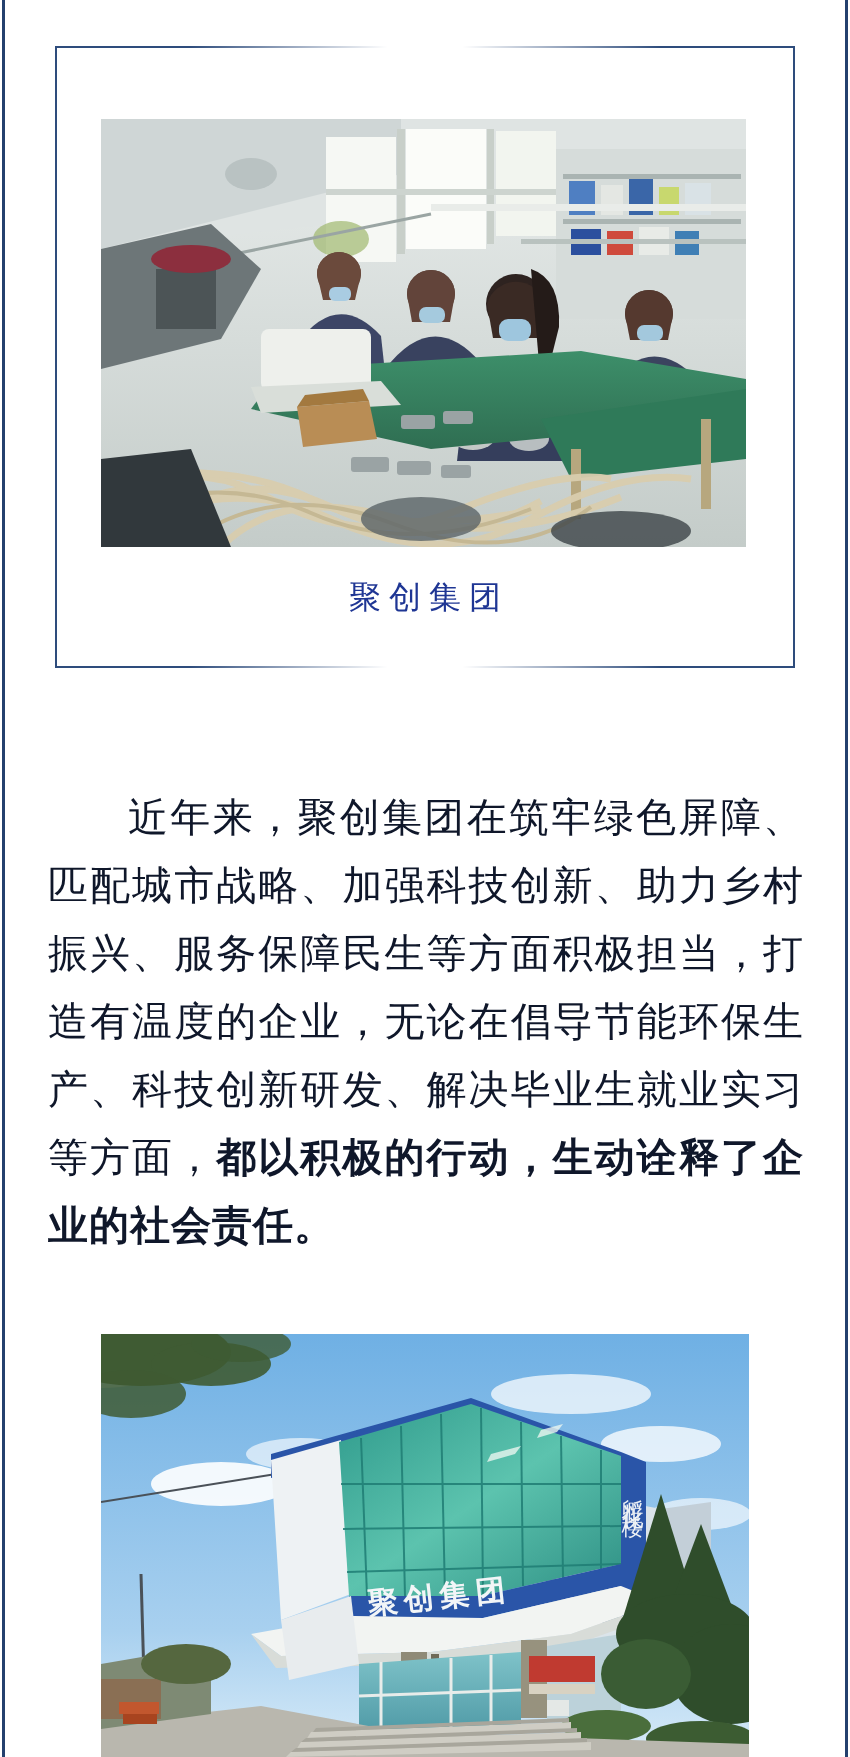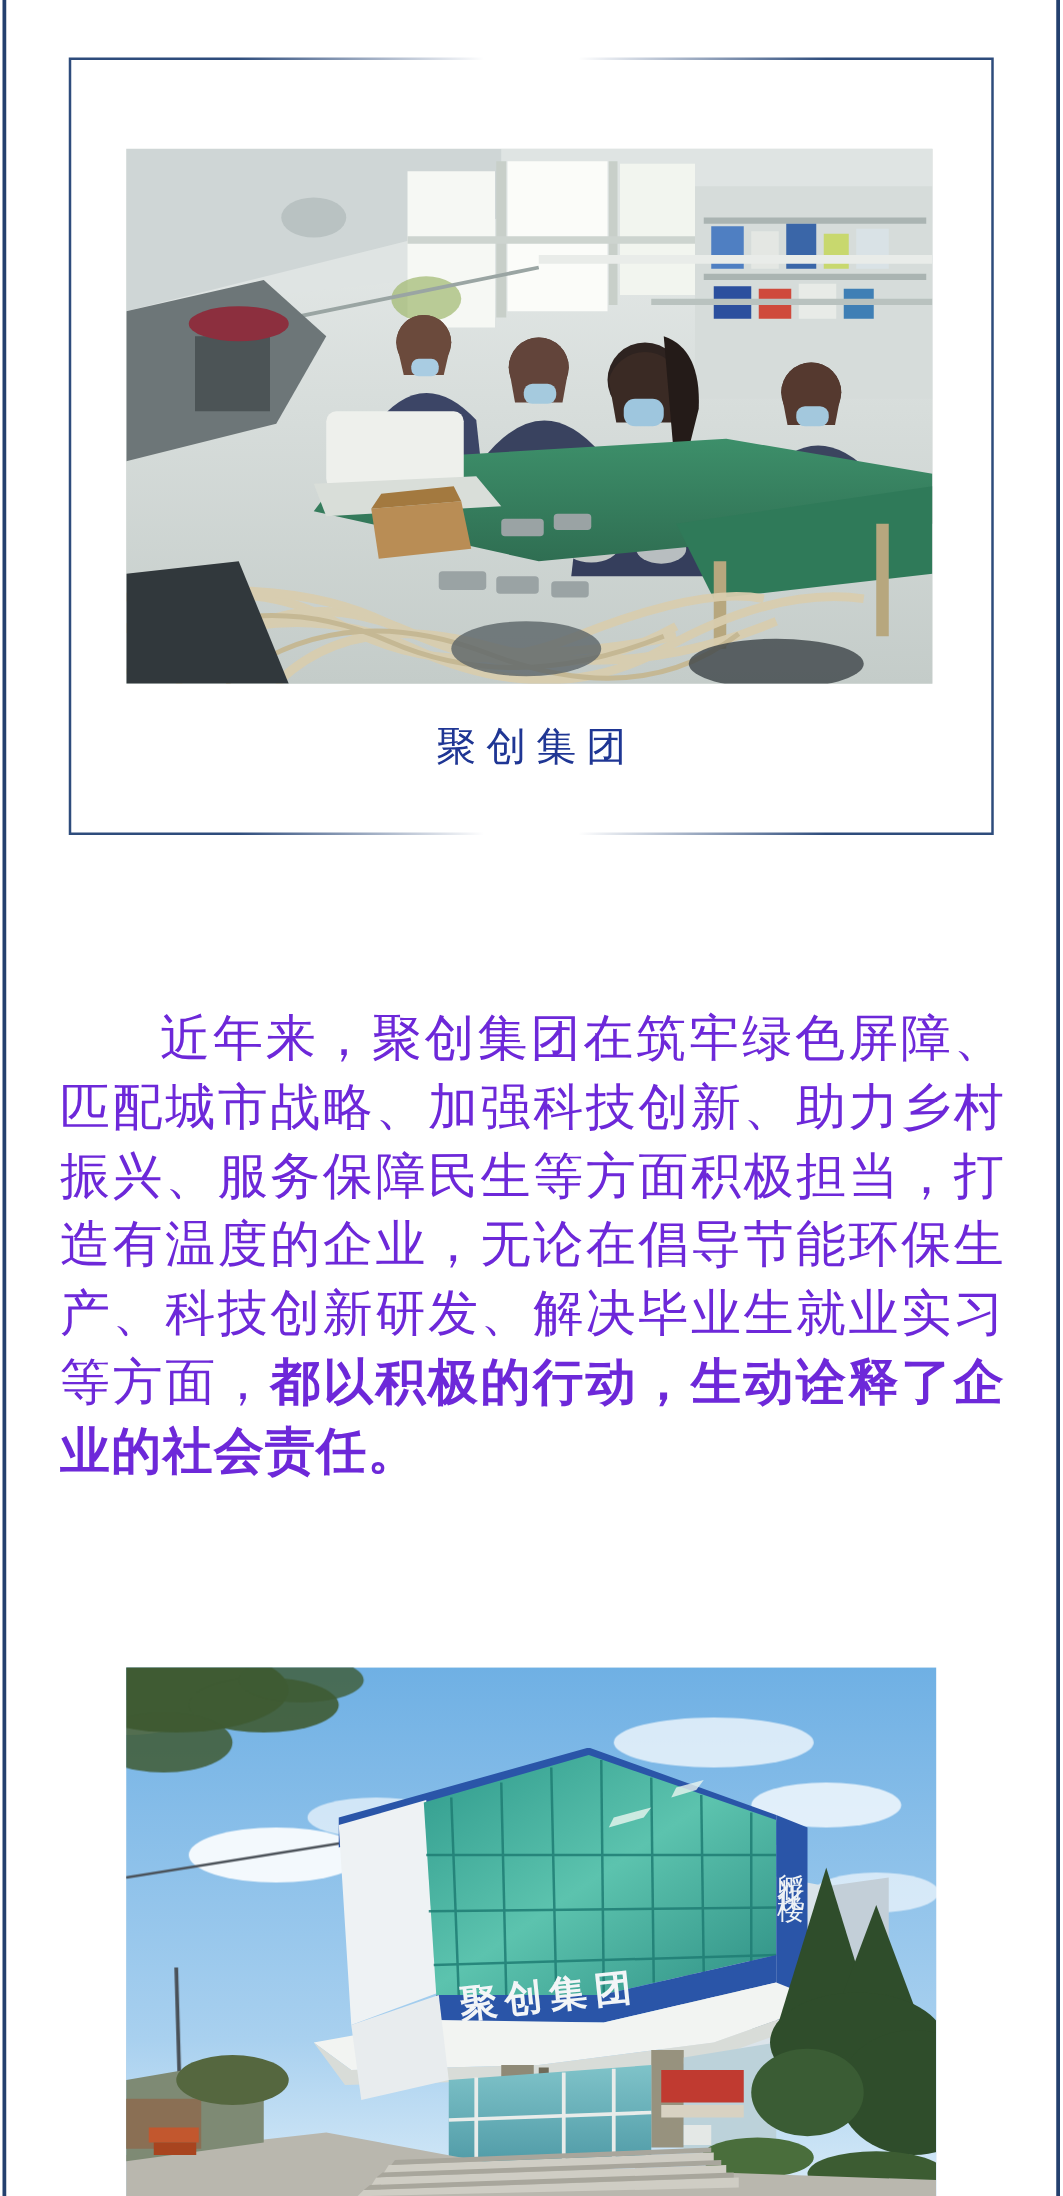--- a/index.html
+++ b/index.html
@@ -66,25 +66,25 @@
     font-size: 32px;
     letter-spacing: 8px;
     text-indent: 8px;
     color: #1f3694;
     font-weight: 400;
   }
 
   .article-paragraph {
     position: absolute;
     left: 48px;
-    top: 804px;
+    top: 783px;
     width: 756px;
     font-size: 40px;
-    line-height: 55px;
-    color: #6d28d9;
+    line-height: 68px;
+    color: #0f172a;
     text-align: justify;
     text-indent: 2em;
     word-break: break-all;
     letter-spacing: 1px;
   }
   .article-paragraph .bold-part { font-weight: bold; }
 
   .photo2-wrap {
     position: absolute;
     left: 101px;

